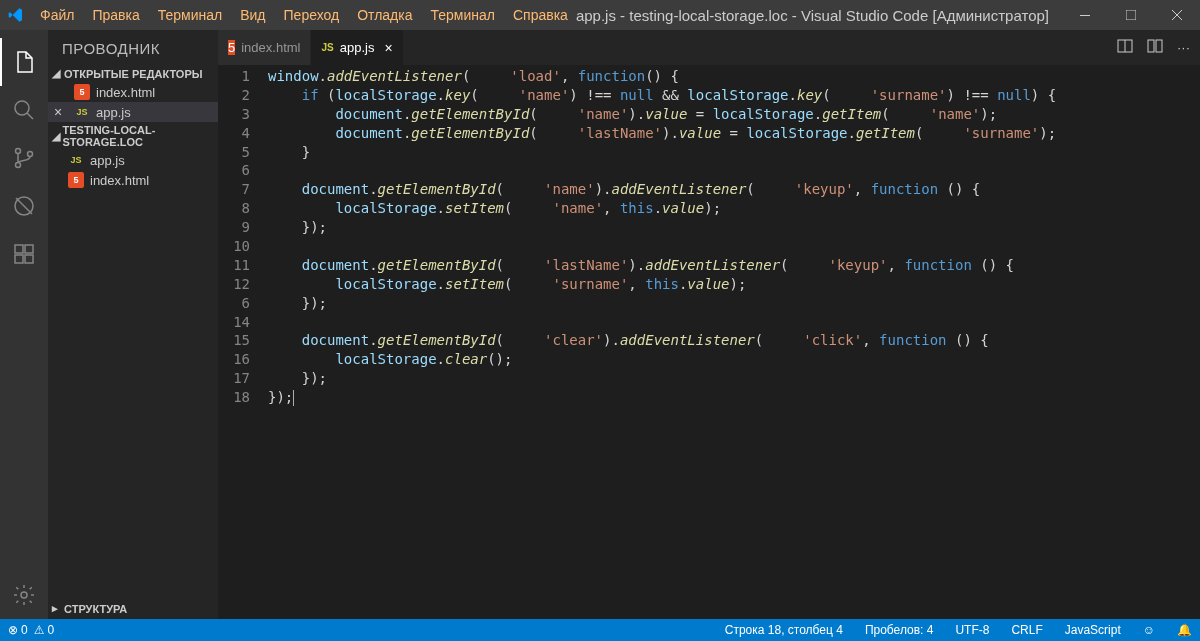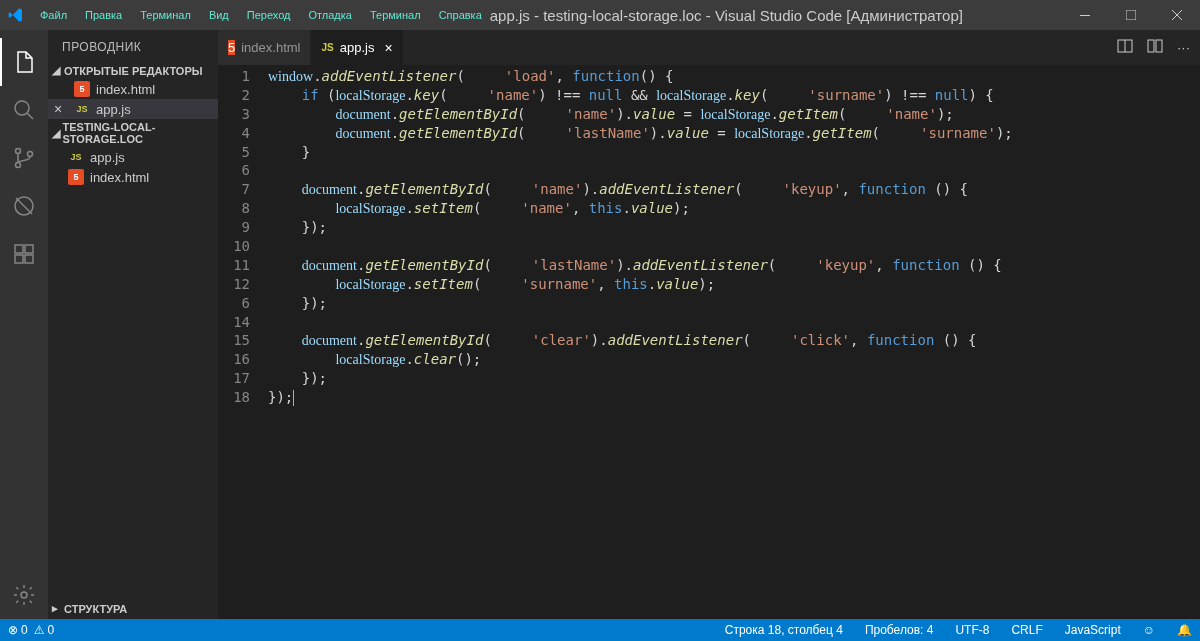--- a/index.html
+++ b/index.html
@@ -1,33 +1,33 @@
 <!DOCTYPE html>
 <html><head>
 <meta charset="utf-8">
 <style>
 * { margin: 0; padding: 0; box-sizing: border-box; }
 body { font-family: "Segoe UI", sans-serif; font-size: 13px; background: #1e1e1e; color: #cccccc; width: 1200px; height: 641px; overflow: hidden; display: flex; flex-direction: column; }
 
 .titlebar { height: 30px; background: #3c3c3c; display: flex; align-items: center; padding-left: 8px; }
 .titlebar .logo { width: 16px; height: 16px; margin-right: 8px; }
 .titlebar .menu { display: flex; gap: 2px; }
-.titlebar .menu span { padding: 4px 8px; color: #5eead4; font-size: 11px; }
+.titlebar .menu span { padding: 4px 8px; color: #fdba74; font-size: 14px; }
 .titlebar .title { flex: 1; text-align: left; color: #cccccc; font-size: 15px; }
 .titlebar .controls { display: flex; }
 .titlebar .controls div { width: 46px; height: 30px; display: flex; align-items: center; justify-content: center; color: #cccccc; }
 
 .main { flex: 1; display: flex; overflow: hidden; }
 .activitybar { width: 48px; background: #333333; display: flex; flex-direction: column; align-items: center; padding-top: 8px; }
 .activitybar .icon { width: 48px; height: 48px; display: flex; align-items: center; justify-content: center; color: #858585; }
 .activitybar .icon.active { color: #ffffff; border-left: 2px solid #ffffff; }
 .activitybar .spacer { flex: 1; }
 
 .sidebar { width: 170px; background: #252526; display: flex; flex-direction: column; }
-.sidebar .header { padding: 10px 14px 8px; font-size: 12px; color: #bbbbbb; letter-spacing: 0.5px; }
+.sidebar .header { padding: 10px 14px 8px; font-size: 15px; color: #bbbbbb; letter-spacing: 0.5px; }
 .sidebar .section { padding: 2px 4px; font-size: 11px; font-weight: bold; color: #cccccc; display: flex; align-items: center; }
 .sidebar .section .chev { width: 12px; display: inline-block; }
 .sidebar .item { padding: 2px 0 2px 20px; font-size: 13px; color: #cccccc; display: flex; align-items: center; gap: 6px; }
 .sidebar .item.selected { background: #37373d; }
 .sidebar .item .close { width: 16px; text-align: center; margin-left: -18px; margin-right: 2px; font-size: 14px; }
 .sidebar .file-icon { width: 16px; height: 16px; display: flex; align-items: center; justify-content: center; font-size: 9px; font-weight: bold; border-radius: 2px; }
 .html-icon { background: #e44d26; color: #fff; }
 .js-icon { color: #cbcb41; font-weight: bold; font-size: 10px; }
 .sidebar .bottom-section { margin-top: auto; padding: 4px; font-size: 11px; font-weight: bold; }
 
@@ -37,21 +37,21 @@
 .tab.active { background: #1e1e1e; color: #ffffff; }
 .tab .close { margin-left: 4px; font-size: 14px; }
 .tab-actions { margin-left: auto; display: flex; align-items: center; gap: 14px; padding: 0 10px; color: #cccccc; }
 
 .code { flex: 1; display: flex; font-family: Consolas, monospace; font-size: 14px; line-height: 1.35; overflow: hidden; }
 .gutter { width: 50px; text-align: right; padding-right: 18px; color: #858585; padding-top: 2px; }
 .gutter div { height: 18.9px; }
 .code-content { flex: 1; padding-top: 2px; white-space: pre; color: #d4d4d4; }
 .code-content div { height: 18.9px; }
 
-.t-var { color: #9cdcfe; font-family: Liberation Serif, serif; }
+.t-var { color: #9cdcfe; }
 .t-func { color: #dcdcaa; font-style: italic; }
 .t-str { color: #ce9178; margin-left: 40px; }
 .t-kw { color: #569cd6; }
 .t-null { color: #569cd6; }
 .cursor { border-left: 1px solid #aeafad; display: inline-block; height: 16px; vertical-align: middle; }
 
 .statusbar { height: 22px; background: #007acc; color: #ffffff; display: flex; align-items: center; font-size: 12px; padding: 0 8px; }
 .statusbar .left { display: flex; align-items: center; gap: 6px; }
 .statusbar .right { margin-left: auto; display: flex; align-items: flex-end; gap: 22px; }
 .statusbar span { display: flex; align-items: center; gap: 3px; }

